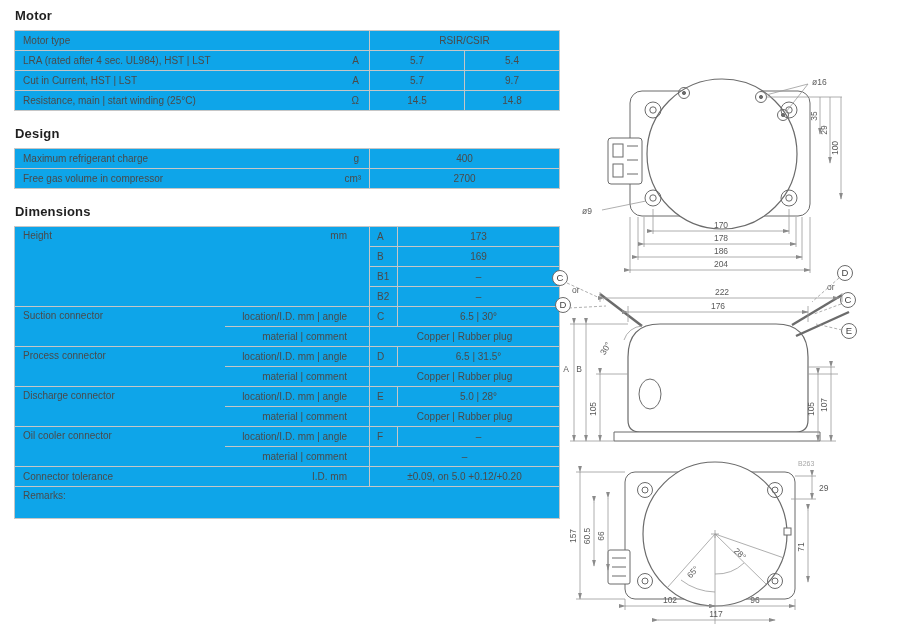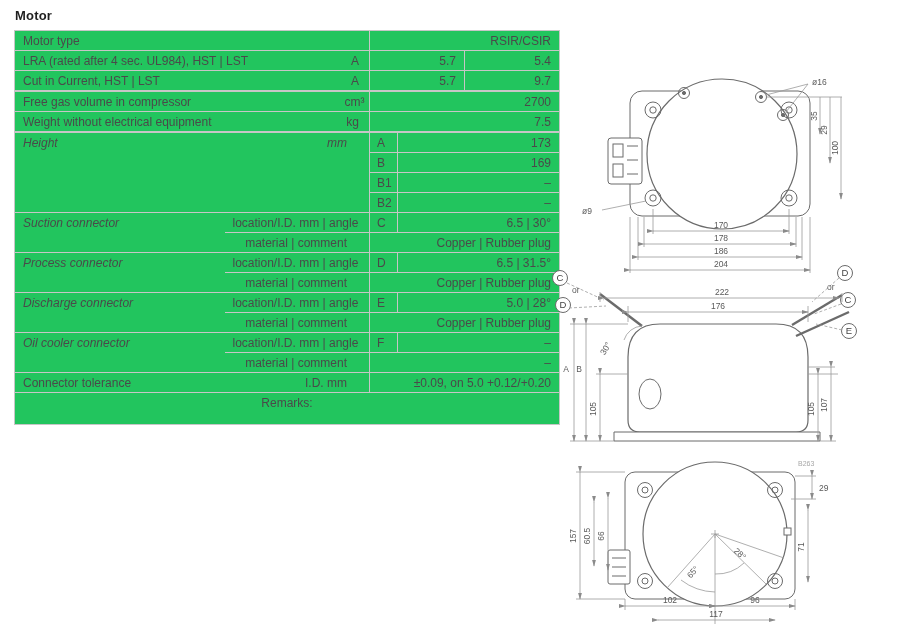--- a/index.html
+++ b/index.html
@@ -13,36 +13,36 @@
   }
   .page { position:relative; width:900px; height:637px; background:#fff; }
 
   .tables-col { position:absolute; left:14px; top:8px; width:545px; }
   h3.sec {
     font-size:13px; font-weight:bold; color:#1f1f1f;
     margin:0 0 7px 1px; letter-spacing:0.2px;
   }
   table.spec {
     width:545px; border-collapse:collapse; table-layout:fixed;
-    font-size:12px; color:#4a4a4a; 
-    background:#22c55e;
+    font-size:10px; color:#4a4a4a; margin-bottom:15px;
+    background:#0ea5e9;
   }
   .spec td {
     border:1px solid #c6c6c6;
     padding:2px 8px; height:20px;
     vertical-align:middle;
     overflow:hidden; white-space:nowrap;
   }
   .spec td.lbl   { border-right:none; text-align:left; }
   .spec td.unit  { border-left:none;  text-align:right; padding-right:10px; }
   .spec td.sub   { border-left:none;  text-align:right; padding-right:22px; }
   .spec td.letter{ text-align:left; padding:2px 4px 2px 7px; }
-  .spec td.val   { text-align:right; }
-  .spec td.top   { vertical-align:top; padding-top:3px;font-style:italic; }
-  .spec td.remarks { height:32px; vertical-align:top; text-align:center; padding-top:3px; }
+  .spec td.val   { text-align:center; }
+  .spec td.top   { vertical-align:top; padding-top:3px; }
+  .spec td.remarks { height:32px; vertical-align:top; text-align:left; padding-top:3px; }
 
   .drawings-col { position:absolute; left:528px; top:0; width:340px; height:635px; }
   svg.dwg { position:absolute; overflow:visible; }
   svg text { font-family:"Liberation Sans", sans-serif; font-size:8.5px; fill:#5a5a5a; stroke:none; }
   svg text.co { font-size:9.5px; fill:#444; }
   svg text.ref { font-size:7px; fill:#a7a7a7; }
 </style>
 </head>
 <body>
 
@@ -68,43 +68,51 @@
         <td class="unit">A</td>
         <td class="val">5.7</td>
         <td class="val">5.4</td>
       </tr>
       <tr>
         <td class="lbl">Cut in Current, HST | LST</td>
         <td class="unit">A</td>
         <td class="val">5.7</td>
         <td class="val">9.7</td>
       </tr>
+      <tr>
+        <td class="lbl">Resistance, main | start winding (25°C)</td>
+        <td class="unit">Ω</td>
+        <td class="val">14.5</td>
+        <td class="val">14.8</td>
+      </tr>
     </tbody>
       </table>
 
+    <h3 class="sec">Design</h3>
     <table class="spec">
       <colgroup>
           <col style="width:322px">
           <col style="width:33px">
           <col style="width:190px">
         </colgroup>
       <tbody>
       <tr>
+        <td class="lbl">Maximum refrigerant charge</td>
+        <td class="unit">g</td>
+        <td class="val">400</td>
+      </tr>
+      <tr>
         <td class="lbl">Free gas volume in compressor</td>
         <td class="unit">cm³</td>
         <td class="val">2700</td>
       </tr>
-      <tr>
-        <td class="lbl">Weight without electrical equipment</td>
-        <td class="unit">kg</td>
-        <td class="val">7.5</td>
-      </tr>
     </tbody>
       </table>
 
+    <h3 class="sec">Dimensions</h3>
     <table class="spec">
       <colgroup>
           <col style="width:210px">
           <col style="width:145px">
           <col style="width:28px">
           <col style="width:162px">
         </colgroup>
 
       <tbody>
           <tr>

